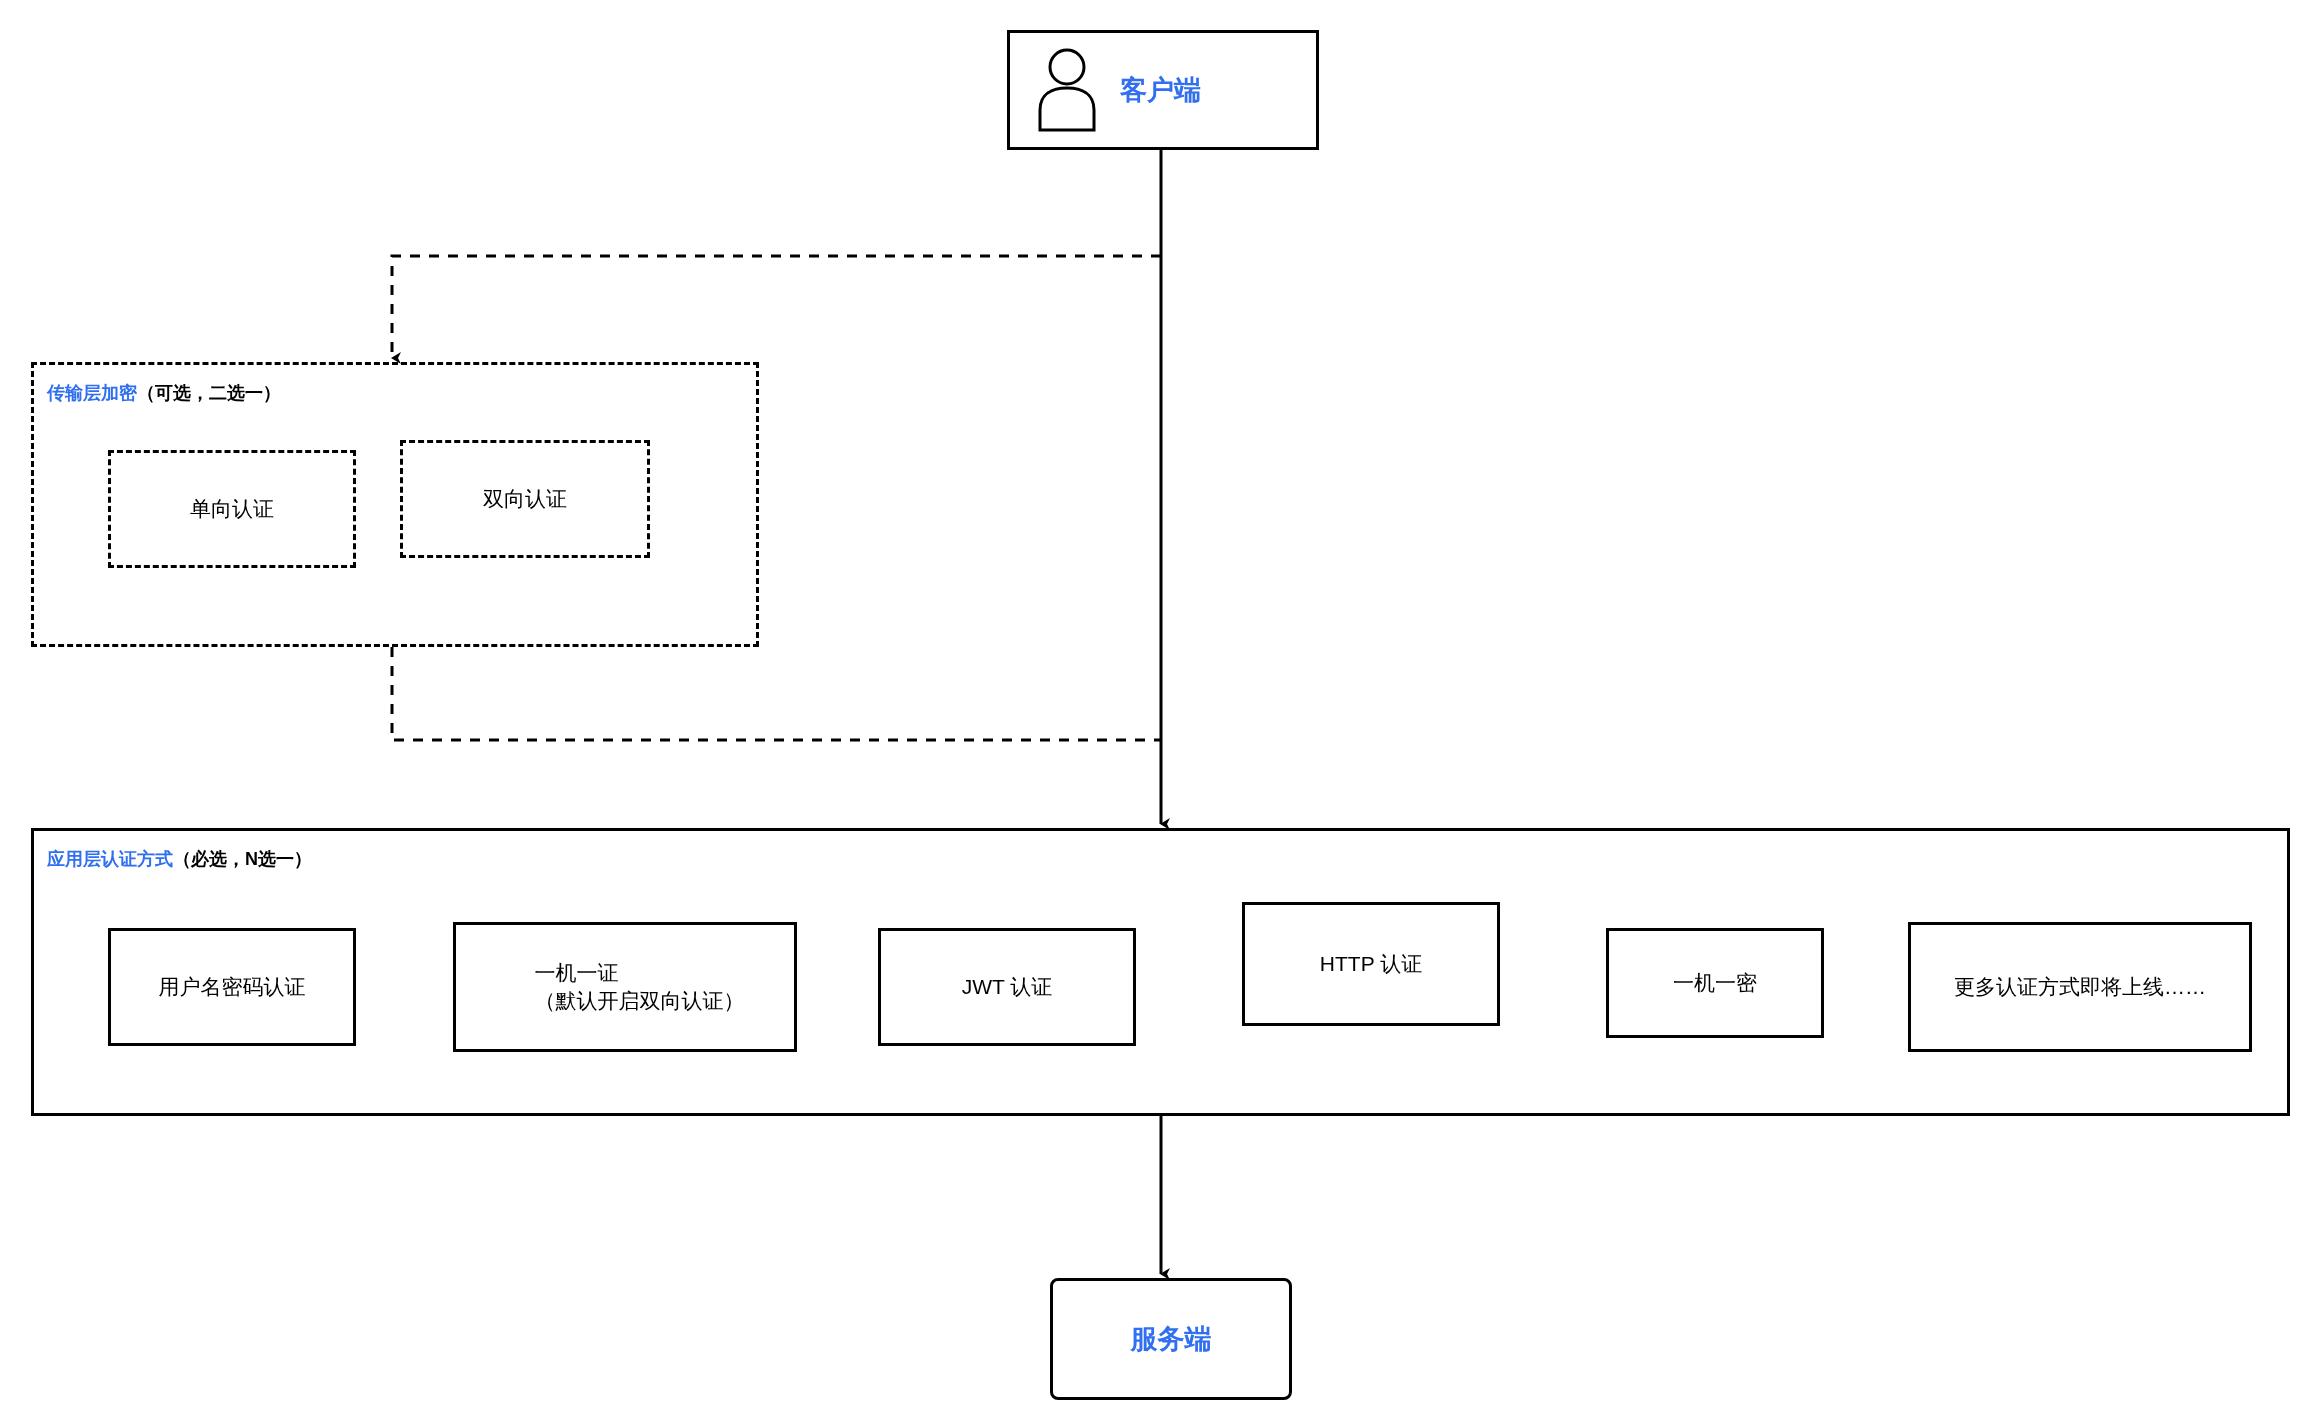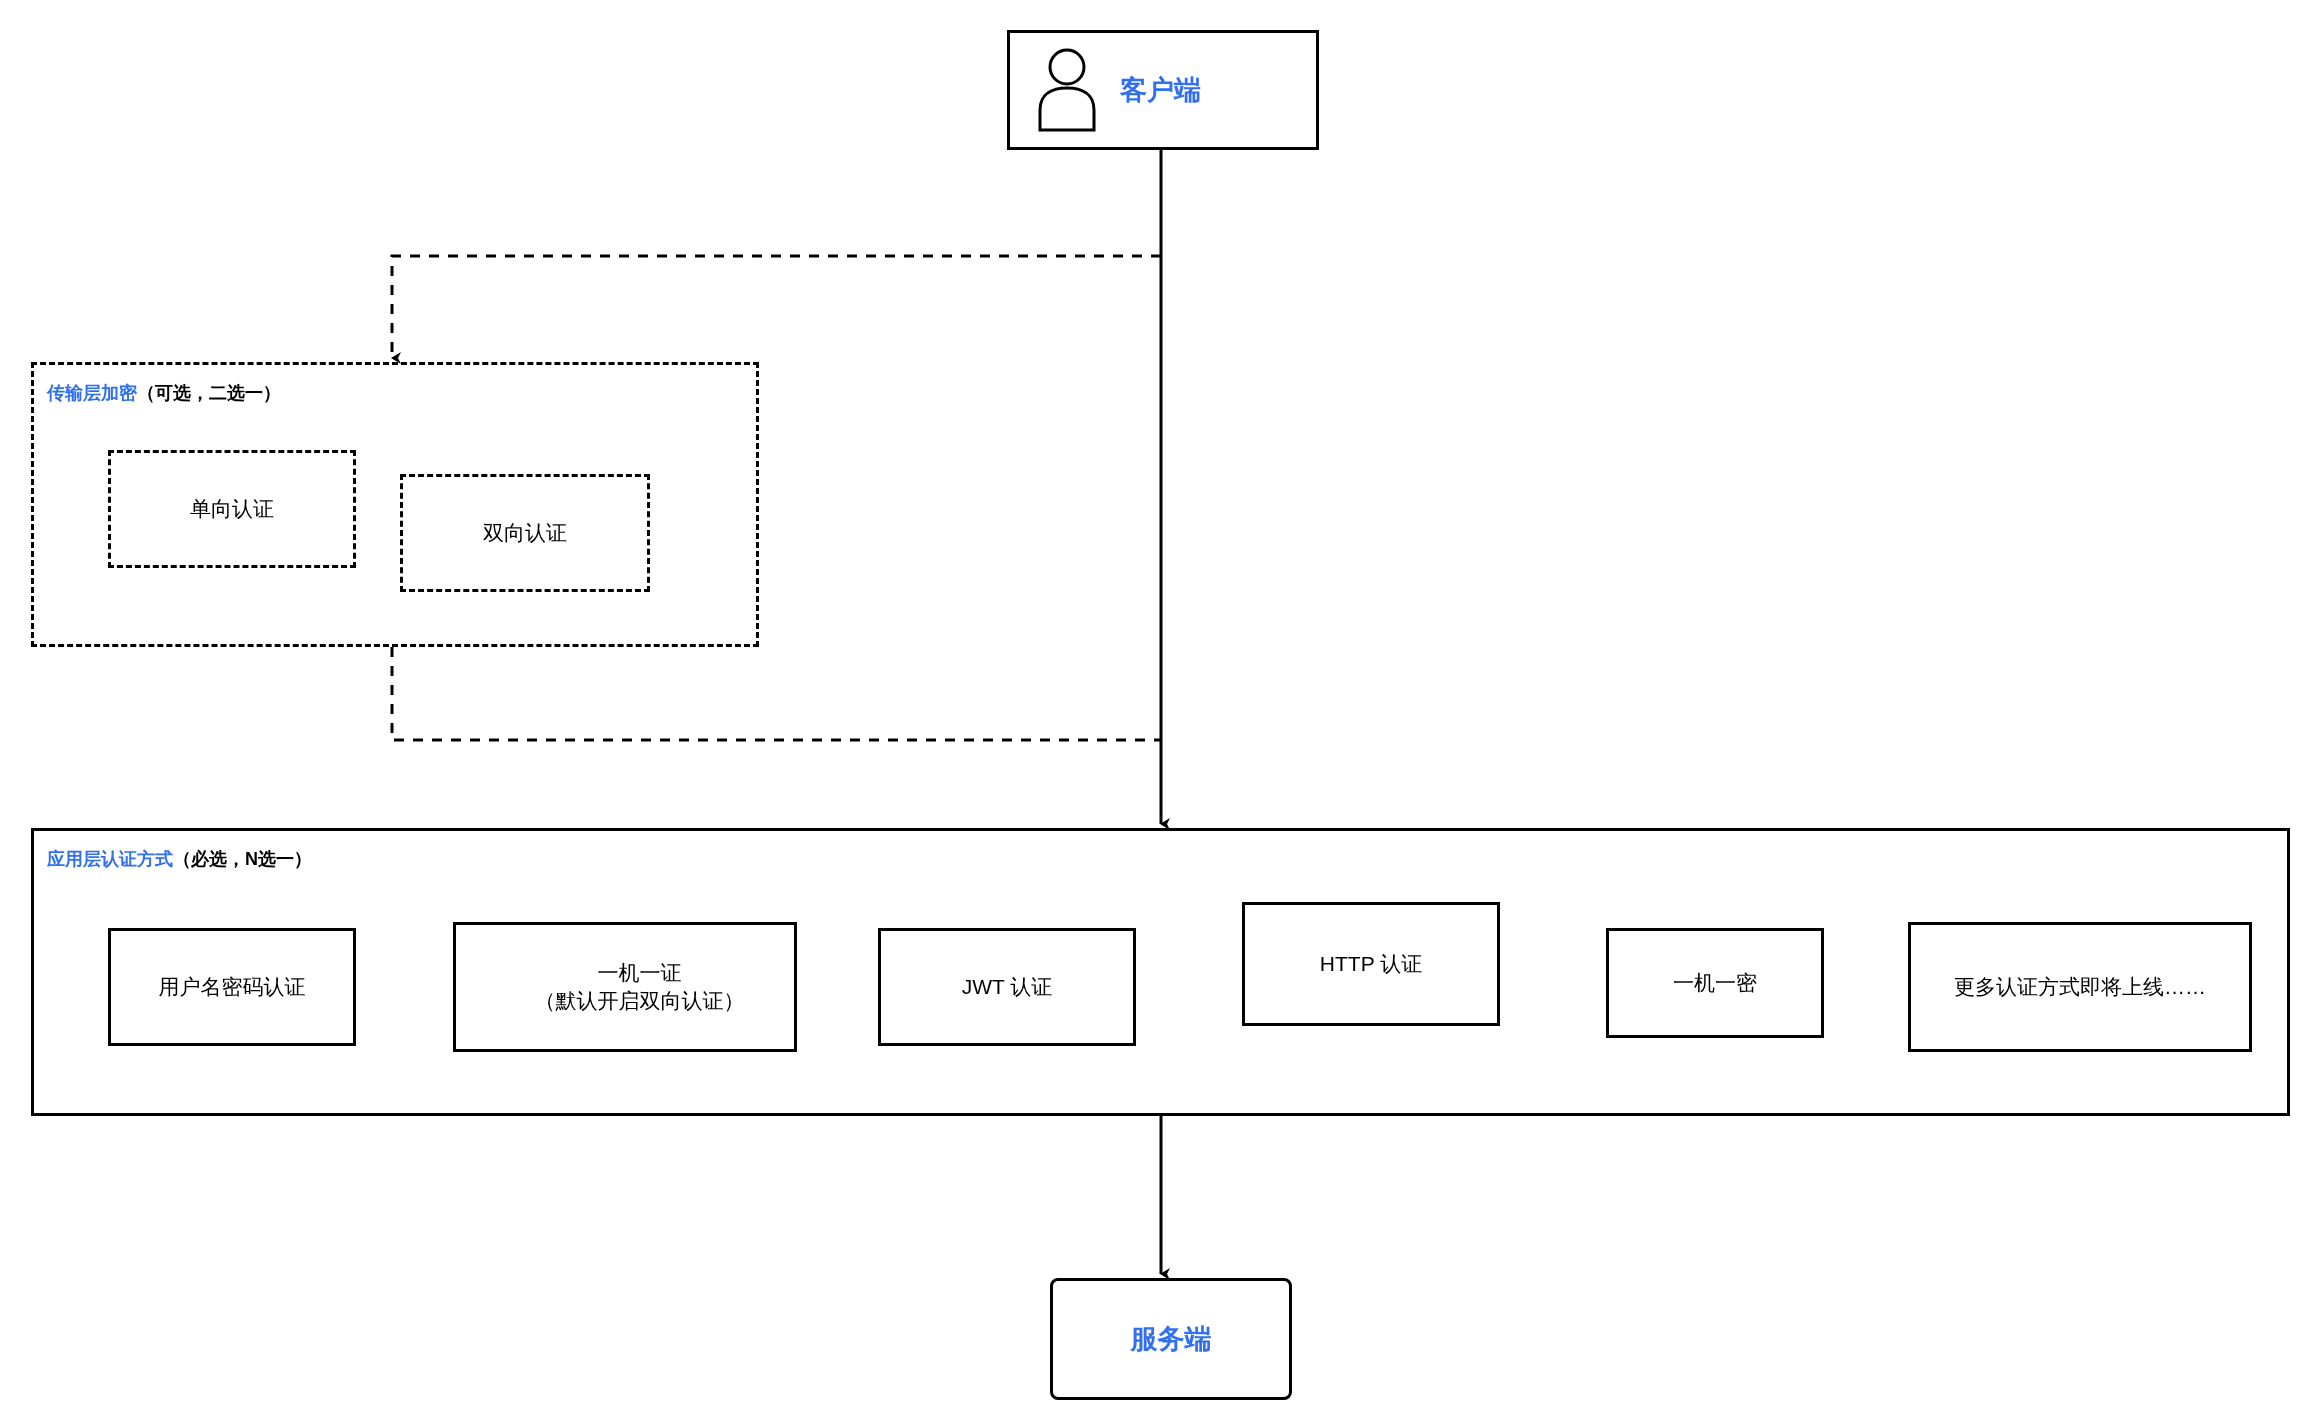--- a/index.html
+++ b/index.html
@@ -25,21 +25,21 @@
     height: 1422px;
     pointer-events: none;
   }
   .node {
     position: absolute;
     box-sizing: border-box;
     background: #ffffff;
     display: flex;
     align-items: center;
     justify-content: center;
-    text-align: center;
+    text-align: left;
   }
   .solid-box {
     border: 3px solid #000000;
   }
   .dashed-box {
     border: 3px dashed #000000;
   }
   .group-box {
     position: absolute;
     box-sizing: border-box;
@@ -104,21 +104,21 @@
     left: 31px;
     top: 828px;
     width: 2259px;
     height: 288px;
   }
   #app-title {
     left: 47px;
     top: 847px;
   }
   #tls-oneway  { left: 108px;  top: 450px; width: 248px; height: 118px; }
-  #tls-twoway  { left: 400px;  top: 474px; width: 250px; height: 118px; }
+  #tls-twoway  { left: 400px;  top: 440px; width: 250px; height: 118px; }
   #auth-userpass { left: 108px;  top: 928px;  width: 248px; height: 118px; }
   #auth-onecert  { left: 453px;  top: 922px;  width: 344px; height: 130px; padding-left: 29px; }
   #auth-jwt      { left: 878px;  top: 928px;  width: 258px; height: 118px; }
   #auth-http     { left: 1242px; top: 902px;  width: 258px; height: 124px; }
   #auth-onekey   { left: 1606px; top: 928px;  width: 218px; height: 110px; }
   #auth-more     { left: 1908px; top: 922px;  width: 344px; height: 130px; }
 </style>
 </head>
 <body>
 

